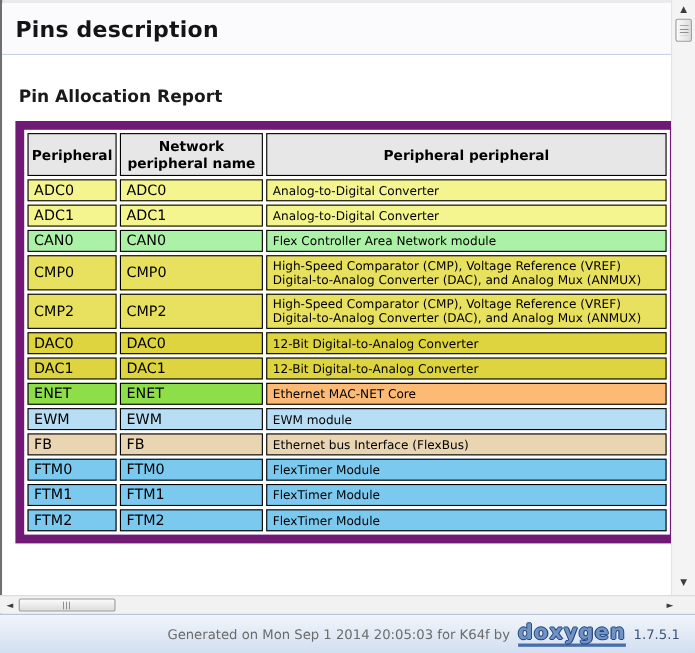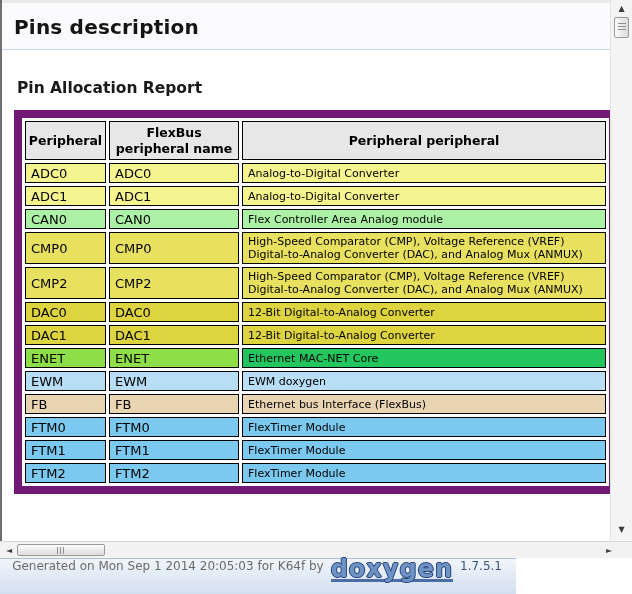--- a/index.html
+++ b/index.html
@@ -98,30 +98,30 @@
     border: 1px solid #9a9a9a; border-radius: 2px;
   }
   .hthumb .grip {
     position: absolute; left: 39px; top: 2px; width: 9px; height: 7px;
     background: repeating-linear-gradient(to right, #8f8f8f 0 1px, transparent 1px 3px);
   }
 
   
   .footer {
     position: absolute; left: 0; top: 558px;
-    width: 516px; height: 36px;
+    width: 632px; height: 36px;
     background: linear-gradient(to bottom, #f1f5fa, #d2dff0);
     border-top: 1px solid #b0bfd6;
-    display: flex; align-items: flex-start; justify-content: flex-end;
+    display: flex; align-items: center; justify-content: flex-end;
     padding-right: 14px; gap: 7px;
     white-space: nowrap;
   }
   .gen-text { font-size: 12px; color: #6b6b6b; }
   .doxy-logo {
-    font-size: 24px; font-weight: bold; letter-spacing: 1px;
+    font-size: 19px; font-weight: bold; letter-spacing: 1px;
     color: #6f93c4;
     text-shadow: 1px 0 0 #27477e, -1px 0 0 #27477e, 0 1px 0 #27477e, 0 -1px 0 #27477e;
     border-bottom: 3px solid #4a6da8;
     line-height: 20px; padding-bottom: 0px;
   }
   .version-text { font-size: 12px; color: #3b5377; }
 </style>
 </head>
 <body>
 
@@ -137,39 +137,39 @@
 
   <table class="pin-table">
     <colgroup>
       <col style="width:81px">
         <col style="width:130px">
         <col style="width:364px">
     </colgroup>
     <thead>
         <tr>
           <th style="background: rgb(231, 231, 231);">Peripheral</th>
-          <th style="background: rgb(231, 231, 231);">FlexBus peripheral name</th>
+          <th style="background: rgb(231, 231, 231);">Network peripheral name</th>
           <th style="background: rgb(231, 231, 231);">Peripheral peripheral</th>
         </tr>
       </thead>
     <tbody>
         <tr class="single">
           <td class="name-col" style="background: rgb(245, 245, 143);">ADC0</td>
           <td class="name-col" style="background: rgb(245, 245, 143);">ADC0</td>
           <td class="desc-col" style="background: rgb(245, 245, 143);">Analog-to-Digital Converter</td>
         </tr>
         <tr class="single">
           <td class="name-col" style="background: rgb(245, 245, 143);">ADC1</td>
           <td class="name-col" style="background: rgb(245, 245, 143);">ADC1</td>
           <td class="desc-col" style="background: rgb(245, 245, 143);">Analog-to-Digital Converter</td>
         </tr>
         <tr class="single">
           <td class="name-col" style="background: rgb(172, 242, 166);">CAN0</td>
           <td class="name-col" style="background: rgb(172, 242, 166);">CAN0</td>
-          <td class="desc-col" style="background: rgb(172, 242, 166);">Flex Controller Area Analog module</td>
+          <td class="desc-col" style="background: rgb(172, 242, 166);">Flex Controller Area Network module</td>
         </tr>
         <tr class="tall">
           <td class="name-col" style="background: rgb(232, 224, 95);">CMP0</td>
           <td class="name-col" style="background: rgb(232, 224, 95);">CMP0</td>
           <td class="desc-col" style="background: rgb(232, 224, 95);">High-Speed Comparator (CMP), Voltage Reference (VREF) Digital-to-Analog Converter (DAC), and Analog Mux (ANMUX)</td>
         </tr>
         <tr class="tall">
           <td class="name-col" style="background: rgb(232, 224, 95);">CMP2</td>
           <td class="name-col" style="background: rgb(232, 224, 95);">CMP2</td>
           <td class="desc-col" style="background: rgb(232, 224, 95);">High-Speed Comparator (CMP), Voltage Reference (VREF) Digital-to-Analog Converter (DAC), and Analog Mux (ANMUX)</td>
@@ -180,26 +180,26 @@
           <td class="desc-col" style="background: rgb(221, 212, 64);">12-Bit Digital-to-Analog Converter</td>
         </tr>
         <tr class="single">
           <td class="name-col" style="background: rgb(221, 212, 64);">DAC1</td>
           <td class="name-col" style="background: rgb(221, 212, 64);">DAC1</td>
           <td class="desc-col" style="background: rgb(221, 212, 64);">12-Bit Digital-to-Analog Converter</td>
         </tr>
         <tr class="single">
           <td class="name-col" style="background: rgb(142, 222, 73);">ENET</td>
           <td class="name-col" style="background: rgb(142, 222, 73);">ENET</td>
-          <td class="desc-col" style="background: #22c55e;">Ethernet MAC-NET Core</td>
+          <td class="desc-col" style="background: #fdba74;">Ethernet MAC-NET Core</td>
         </tr>
         <tr class="single">
           <td class="name-col" style="background: rgb(183, 222, 245);">EWM</td>
           <td class="name-col" style="background: rgb(183, 222, 245);">EWM</td>
-          <td class="desc-col" style="background: rgb(183, 222, 245);">EWM doxygen</td>
+          <td class="desc-col" style="background: rgb(183, 222, 245);">EWM module</td>
         </tr>
         <tr class="single">
           <td class="name-col" style="background: rgb(234, 213, 178);">FB</td>
           <td class="name-col" style="background: rgb(234, 213, 178);">FB</td>
           <td class="desc-col" style="background: rgb(234, 213, 178);">Ethernet bus Interface (FlexBus)</td>
         </tr>
         <tr class="single">
           <td class="name-col" style="background: rgb(124, 201, 240);">FTM0</td>
           <td class="name-col" style="background: rgb(124, 201, 240);">FTM0</td>
           <td class="desc-col" style="background: rgb(124, 201, 240);">FlexTimer Module</td>

